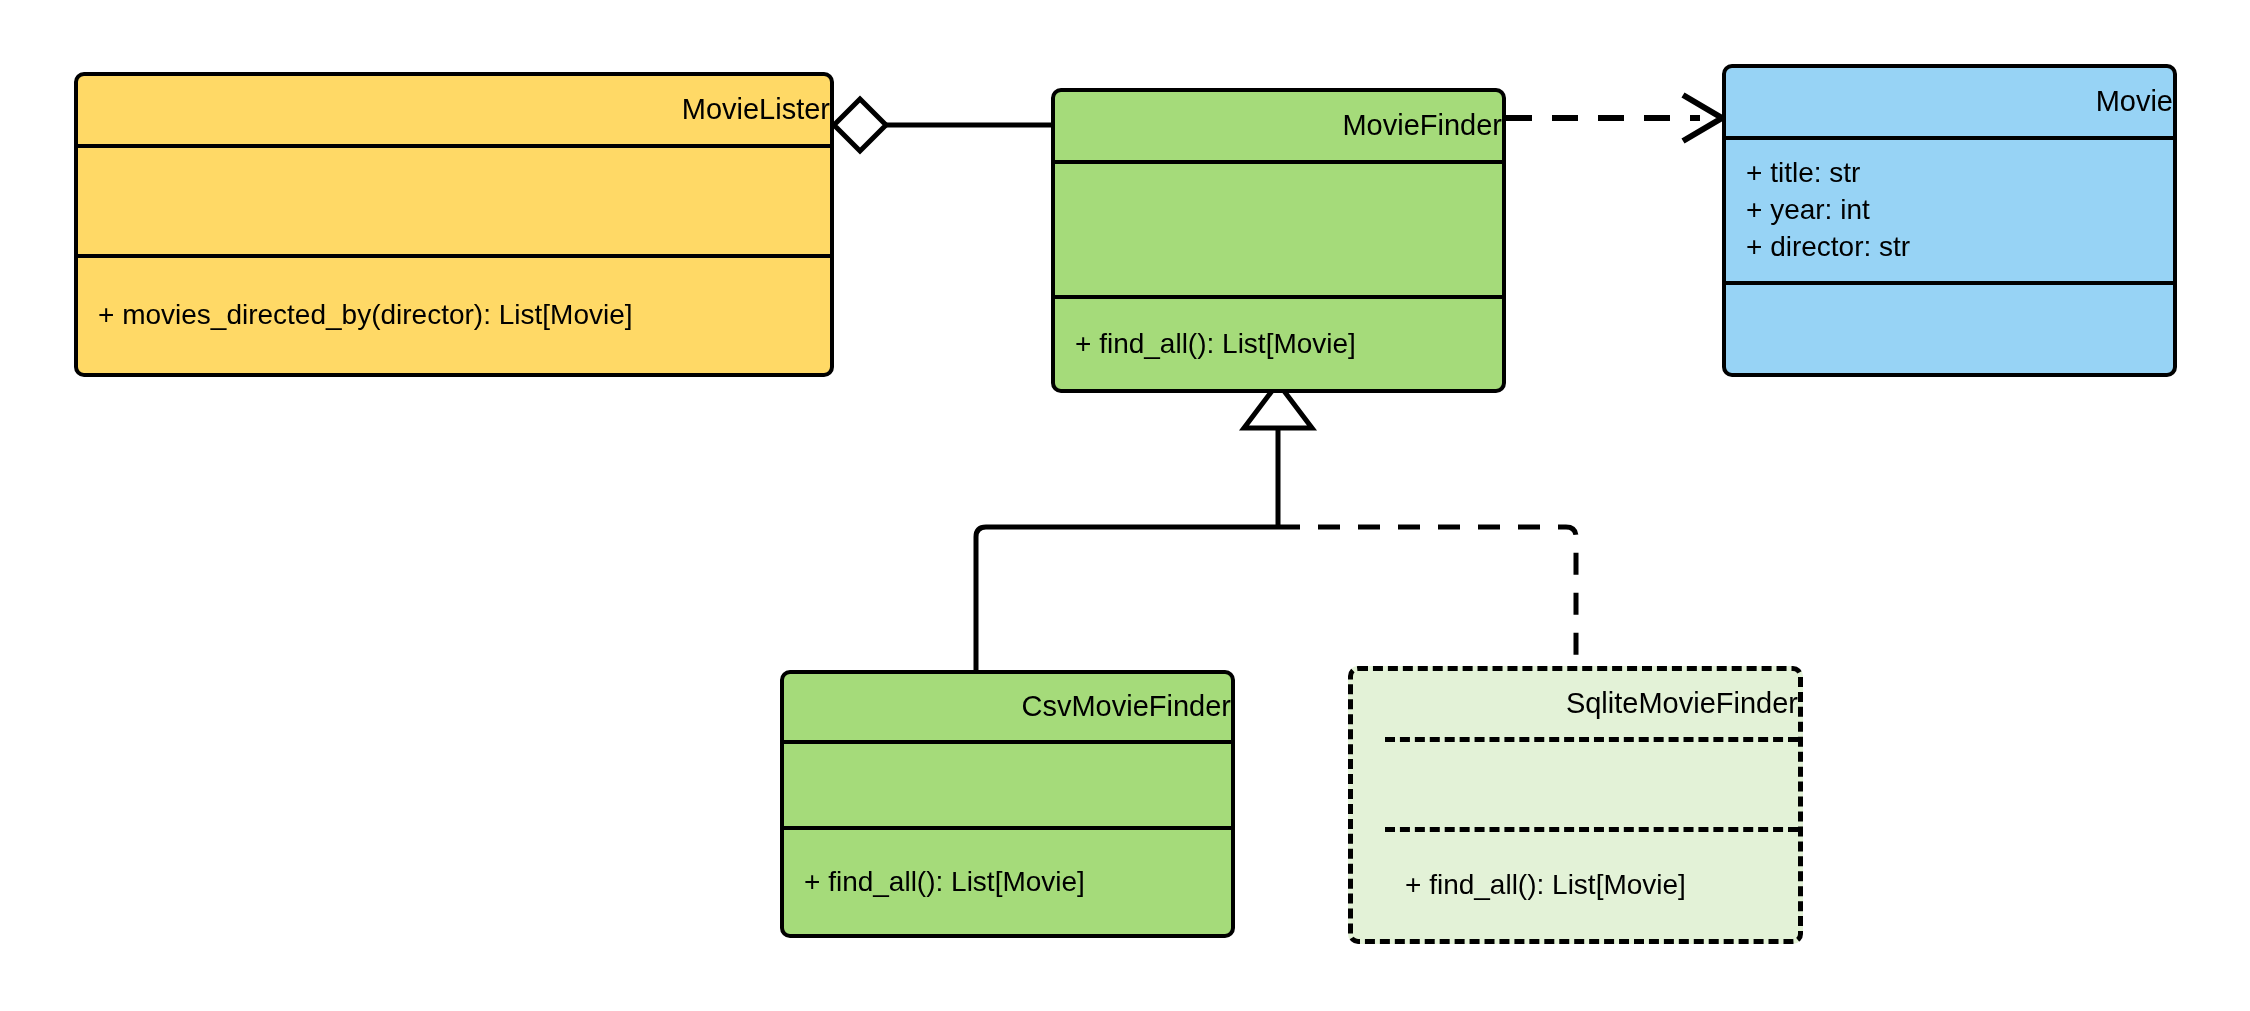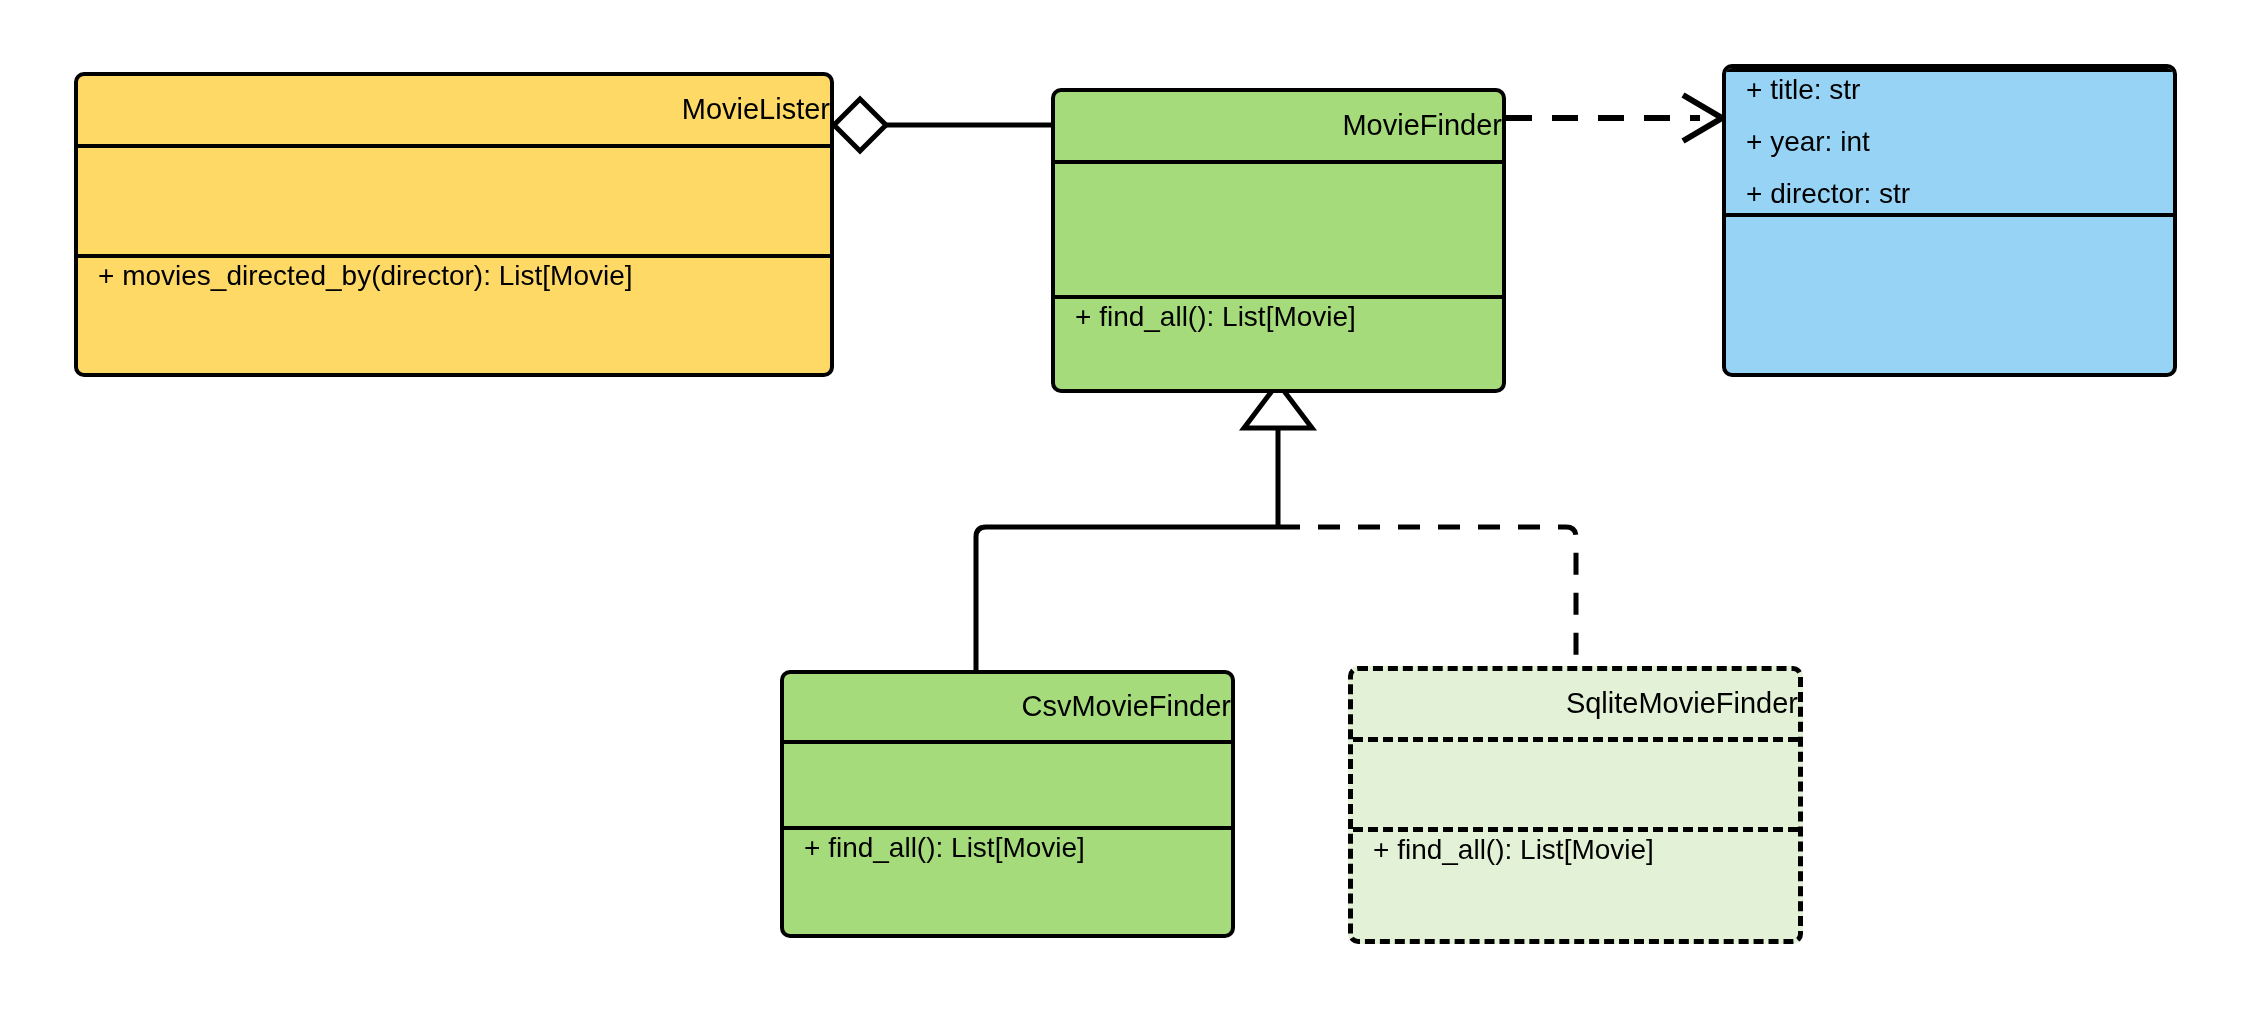--- a/index.html
+++ b/index.html
@@ -46,21 +46,20 @@
     display: flex;
     flex-direction: column;
     justify-content: center;
   }
   .compartment.title-comp {
     align-items: flex-end;
     justify-content: center;
   }
   .compartment.divider {
     border-top: 4px solid #000000;
-    justify-content: space-between;
   }
   .uml-class.dashed .compartment.divider {
     border-top: 5px dashed #000000;
   }
   .class-title {
     font-size: 29px;
     color: #000000;
     line-height: 1.15;
     white-space: nowrap;
   }
@@ -69,21 +68,21 @@
     color: #000000;
     line-height: 1.32;
     white-space: nowrap;
     padding-left: 20px;
   }
 
   
   .fill-yellow { background: #FFD966; }
   .fill-green  { background: #A5DB7A; }
   .fill-blue   { background: #97D3F5; }
-  .fill-pale   { background: #E3F2D7; }
+  .fill-pale   { background: #E3F2D7; padding-left: 32px; }
 
   
   #class-movielister { left: 74px;   top: 72px;  width: 760px;  height: 305px; }
   #class-movielister .c-title  { height: 68px; }
   #class-movielister .c-attrs  { height: 110px; }
   #class-movielister .c-ops    { flex: 1; }
 
   #class-moviefinder { left: 1051px; top: 88px;  width: 455px;  height: 305px; }
   #class-moviefinder .c-title  { height: 68px; }
   #class-moviefinder .c-attrs  { height: 135px; }
@@ -149,20 +148,23 @@
     <div class="compartment title-comp c-title">
       <span class="class-title">MovieFinder</span>
     </div>
     <div class="compartment divider c-attrs"></div>
     <div class="compartment divider c-ops">
       <span class="member-line">+ find_all(): List[Movie]</span>
     </div>
   </div>
 
   <div class="uml-class fill-blue" id="class-movie">
+    <div class="compartment title-comp c-title">
+      <span class="class-title">Movie</span>
+    </div>
     <div class="compartment divider c-attrs">
       <span class="member-line">+ title: str</span>
       <span class="member-line">+ year: int</span>
       <span class="member-line">+ director: str</span>
     </div>
     <div class="compartment divider c-ops"></div>
   </div>
 
   <div class="uml-class fill-green" id="class-csvmoviefinder">
     <div class="compartment title-comp c-title">

